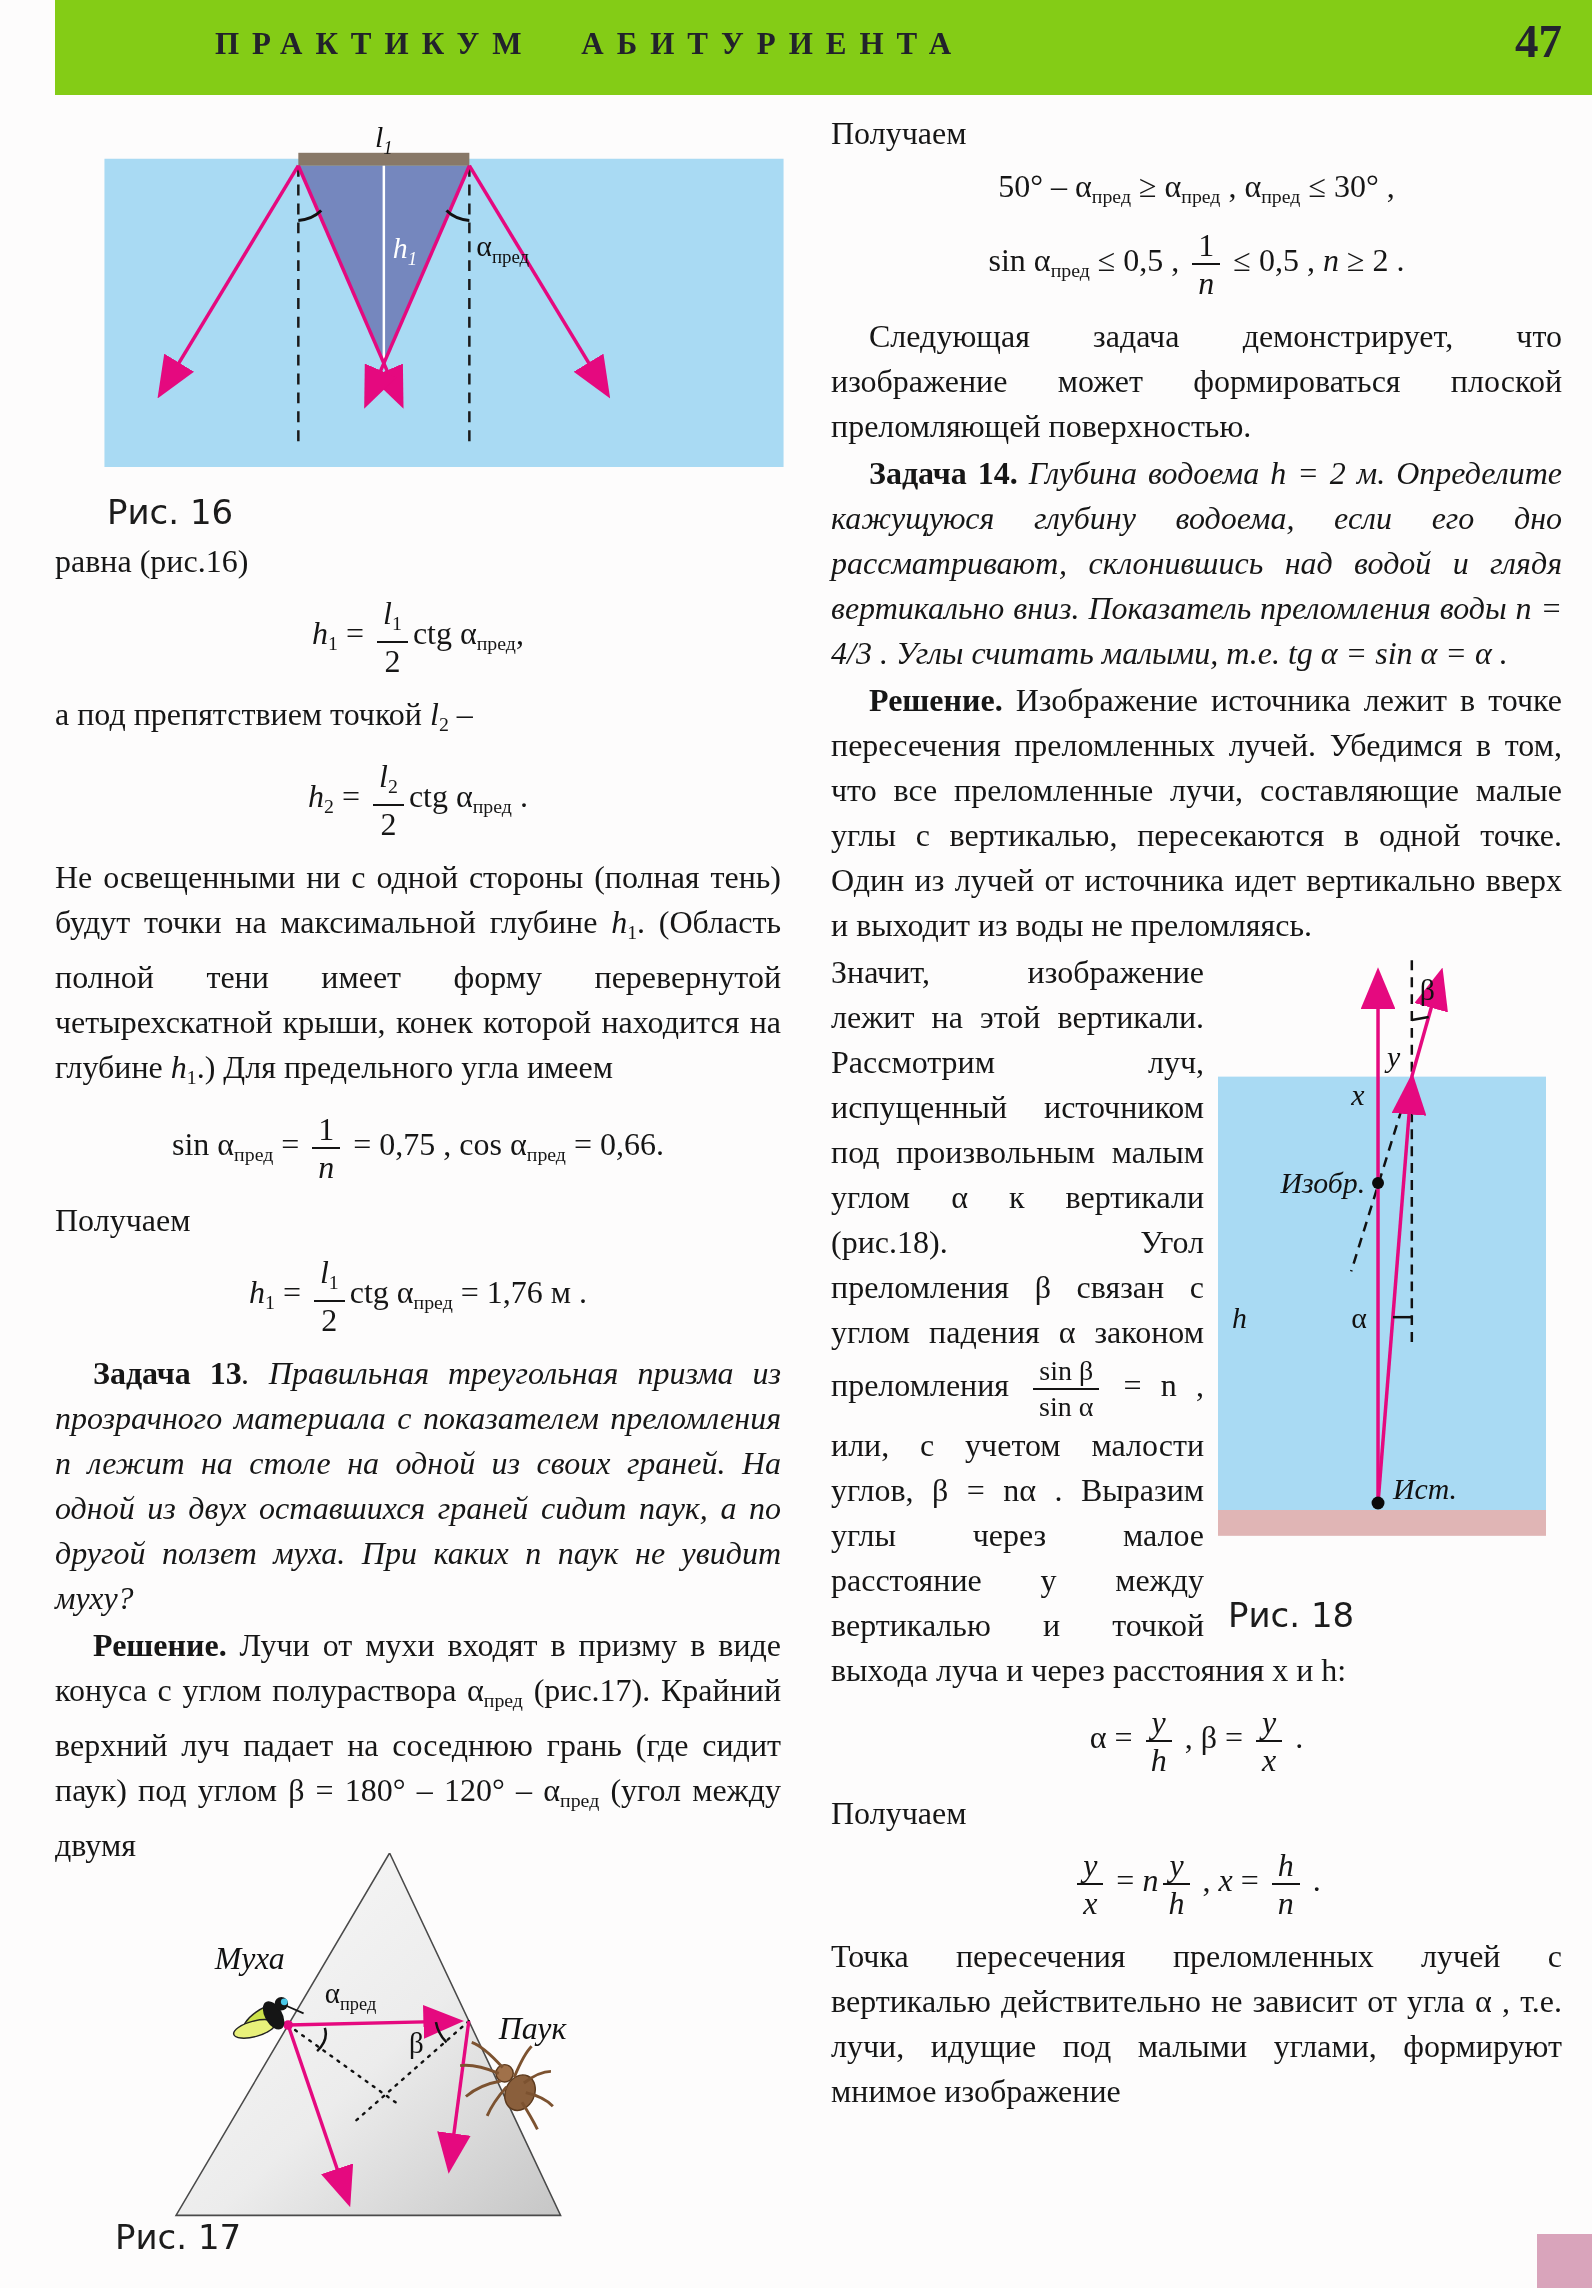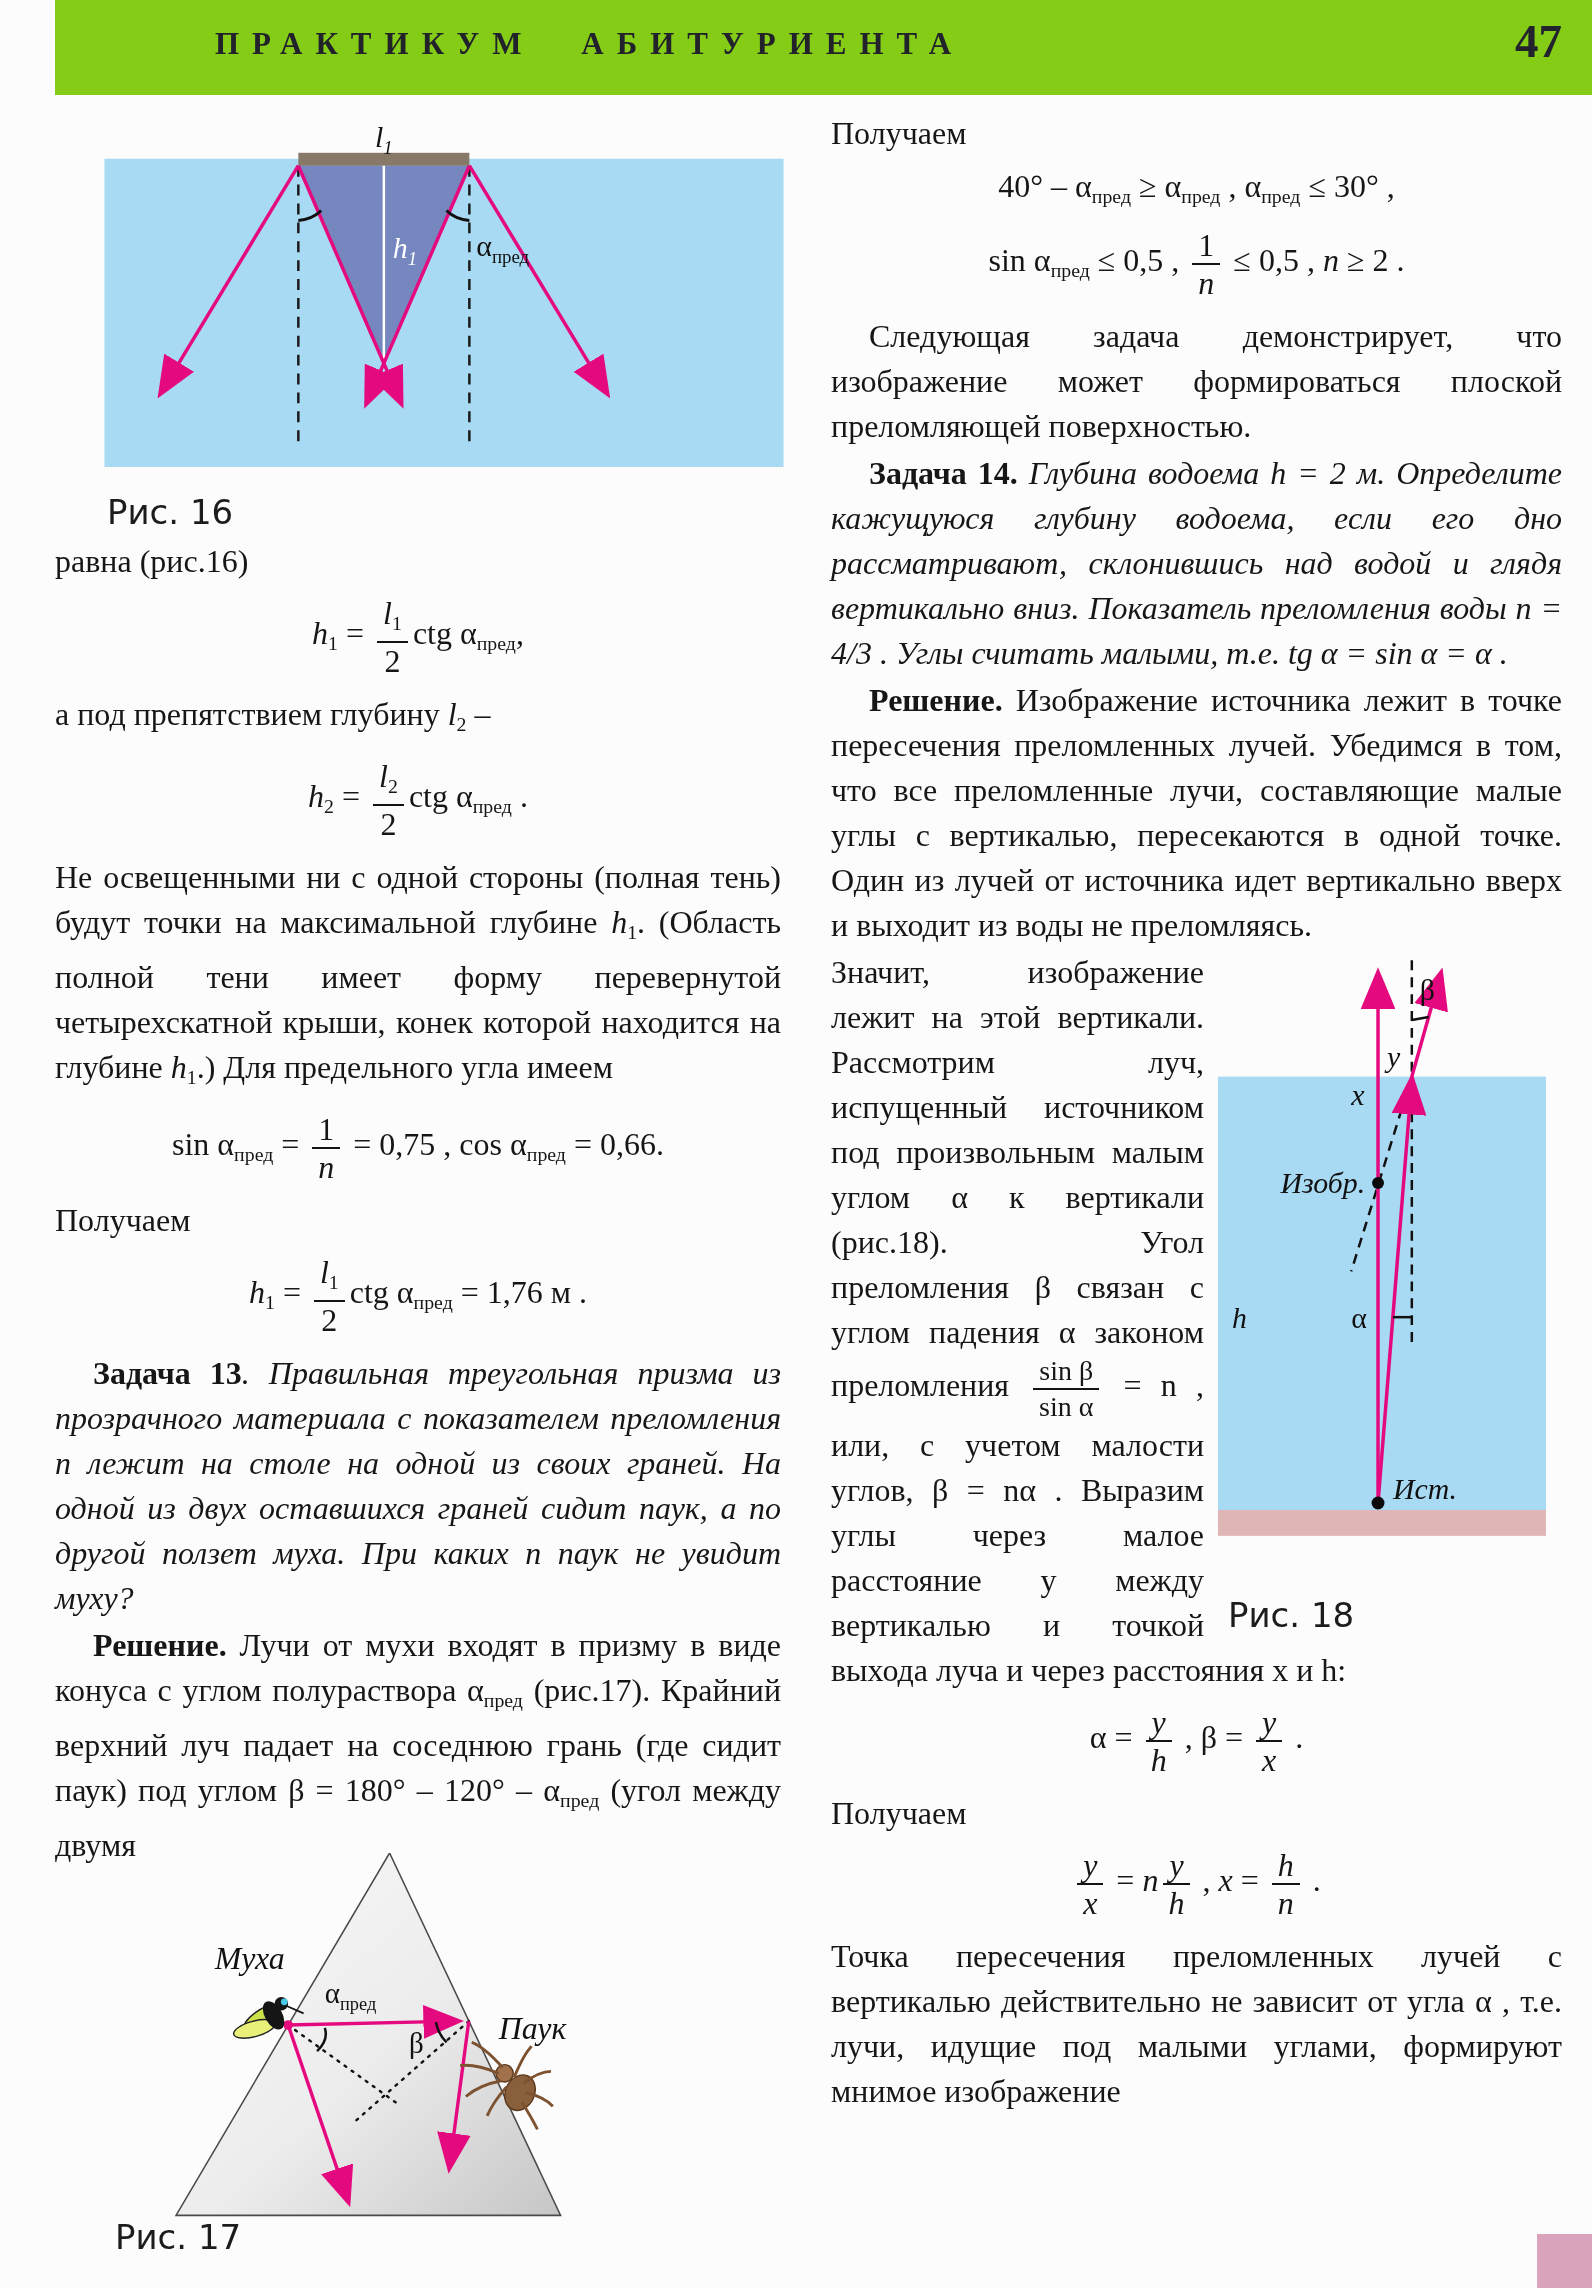--- a/index.html
+++ b/index.html
@@ -81,21 +81,21 @@
 </div>
 <div class="cap16 figcap">Рис. 16</div>
 
 <div class="col-left">
   <p class="body nojust"><span>равна (рис.16)</span></p>
 
   <div class="frm">
     <i>h</i><sub>1</sub><span> = </span><span class="frac"><span class="fr-num"><i>l</i><sub>1</sub></span><span class="fr-den">2</span></span><span>ctg </span><span>α</span><sub>пред</sub><span>,</span>
   </div>
 
-  <p class="body nojust"><span>а под препятствием глубину </span><i>l</i><sub>2</sub><span> –</span></p>
+  <p class="body nojust"><span>а под препятствием точкой </span><i>l</i><sub>2</sub><span> –</span></p>
 
   <div class="frm">
     <i>h</i><sub>2</sub><span> = </span><span class="frac"><span class="fr-num"><i>l</i><sub>2</sub></span><span class="fr-den">2</span></span><span>ctg </span><span>α</span><sub>пред</sub><span> .</span>
   </div>
 
   <p class="body"><span>Не освещенными ни с одной стороны (полная тень) будут точки на максимальной глубине </span><i>h</i><sub>1</sub><span>. (Область полной тени имеет форму перевернутой четырехскатной крыши, конек которой находится на глубине </span><i>h</i><sub>1</sub><span>.) Для предельного угла имеем</span></p>
 
   <div class="frm">
     <span>sin </span><span>α</span><sub>пред</sub><span> = </span><span class="frac"><span class="fr-num">1</span><span class="fr-den"><i>n</i></span></span><span> = 0,75 ,  </span><span>cos </span><span>α</span><sub>пред</sub><span> = 0,66.</span>
   </div>
@@ -160,21 +160,21 @@
     <text class="svt svti svcap" x="346" y="192">Паук</text>
   </svg>
 </div>
 <div class="cap17 figcap">Рис. 17</div>
 
 <div class="col-right">
 
   <p class="body nojust"><span>Получаем</span></p>
 
   <div class="frm">
-    <span>40° – </span><span>α</span><sub>пред</sub><span> ≥ </span><span>α</span><sub>пред</sub><span> ,  </span><span>α</span><sub>пред</sub><span> ≤ 30° ,</span>
+    <span>50° – </span><span>α</span><sub>пред</sub><span> ≥ </span><span>α</span><sub>пред</sub><span> ,  </span><span>α</span><sub>пред</sub><span> ≤ 30° ,</span>
   </div>
 
   <div class="frm">
     <span>sin </span><span>α</span><sub>пред</sub><span> ≤ 0,5 ,  </span><span class="frac"><span class="fr-num">1</span><span class="fr-den"><i>n</i></span></span><span> ≤ 0,5 ,  </span><i>n</i><span> ≥ 2 .</span>
   </div>
 
   <p class="body ind" style="margin-top:10px">Следующая задача демонстрирует, что изображение может формироваться плоской преломляющей поверхностью.</p>
 
   <p class="body ind it-para"><b>Задача 14.</b><span> Глубина водоема h = 2 м. Определите кажущуюся глубину водоема, если его дно рассматривают, склонившись над водой и глядя вертикально вниз. Показатель преломления воды n = 4/3 . Углы считать малыми, т.е. tg α = sin α = α .</span></p>
 

